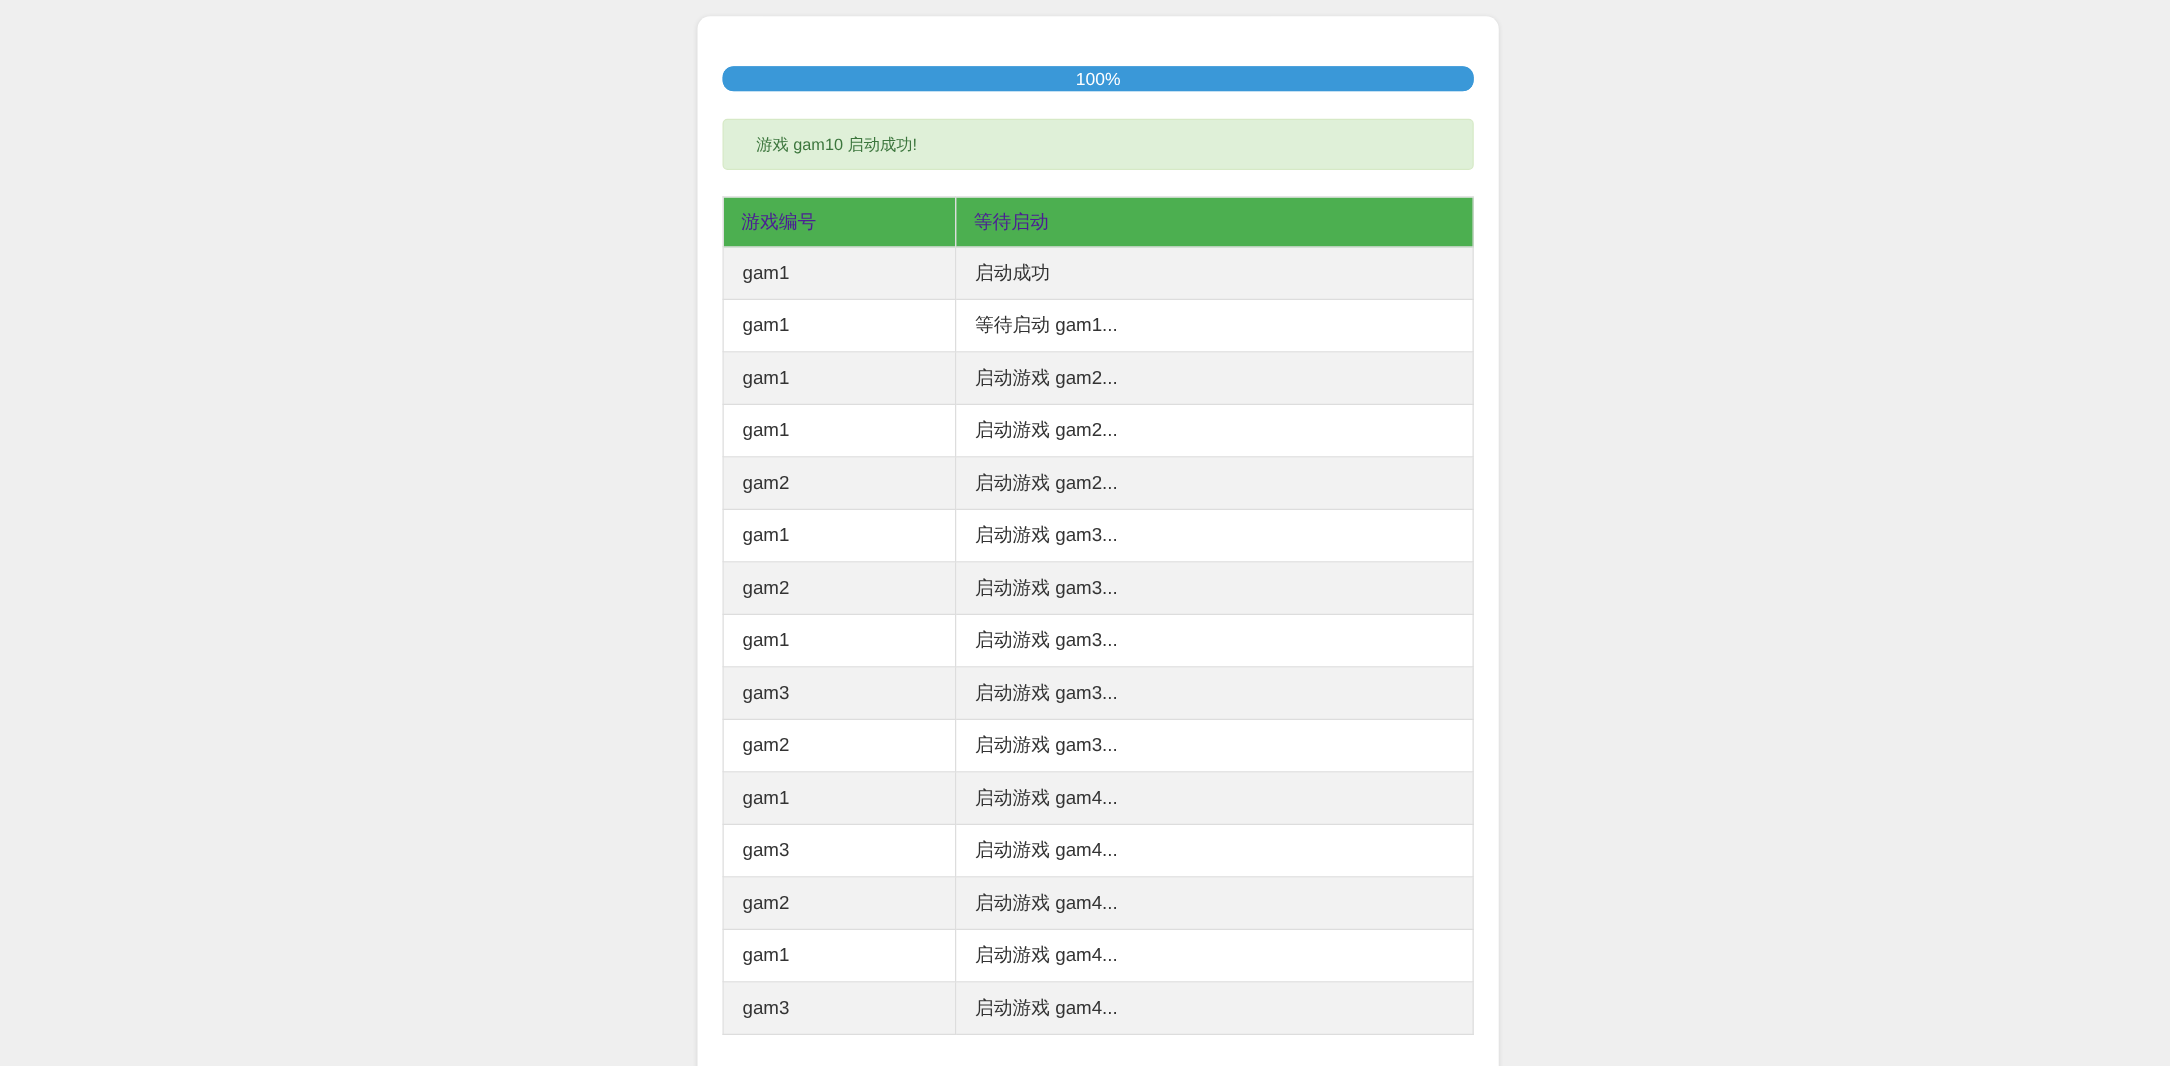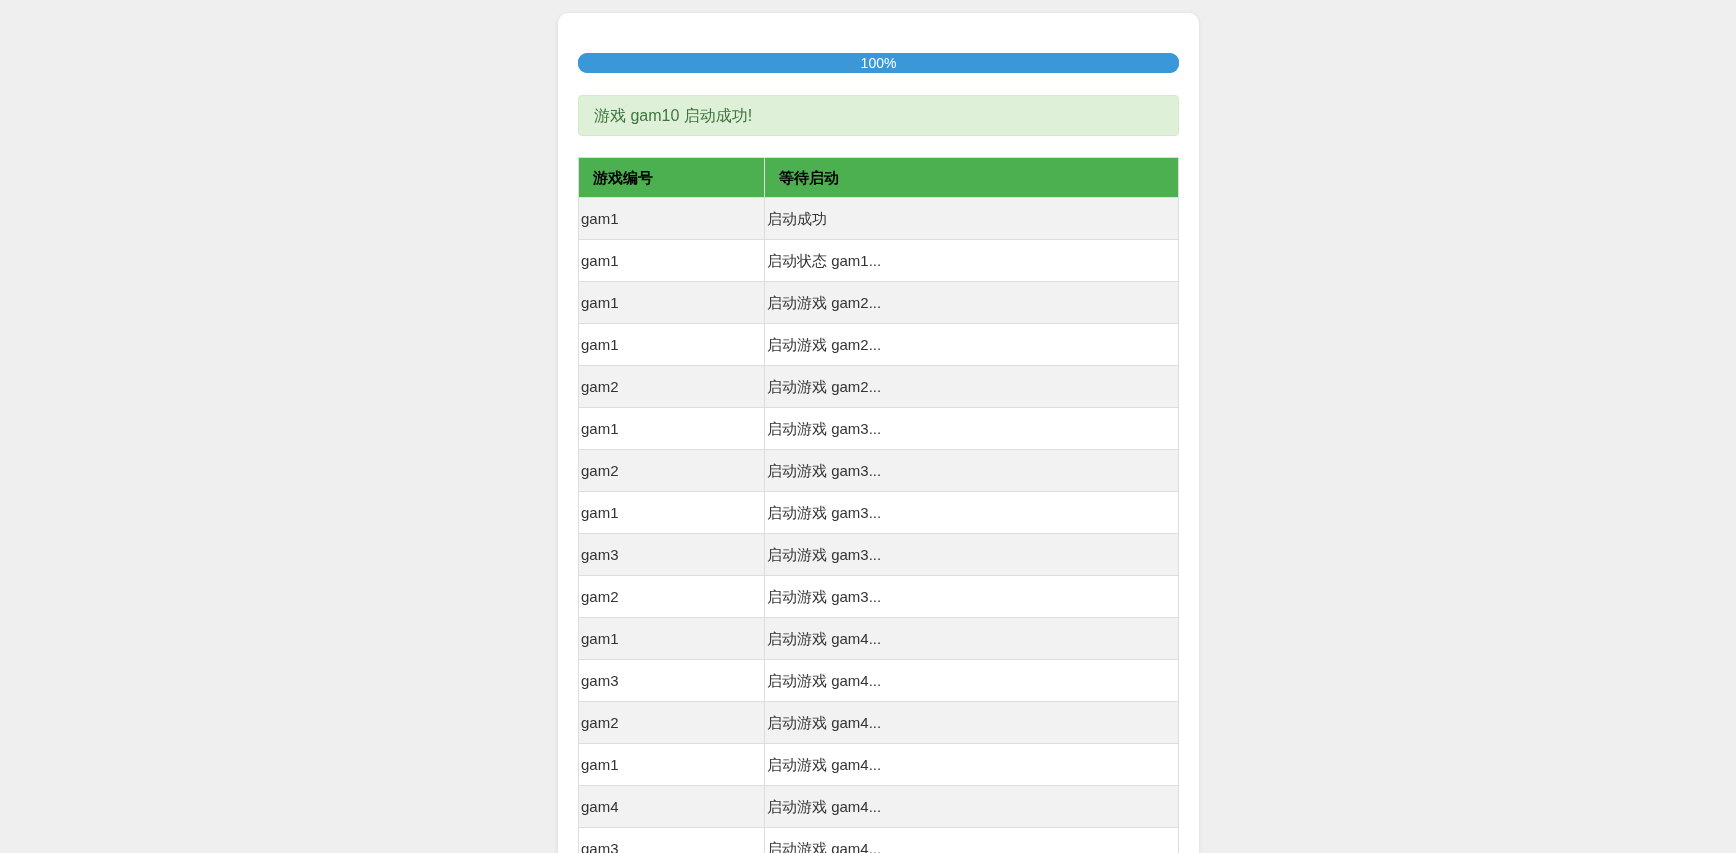--- a/index.html
+++ b/index.html
@@ -42,44 +42,44 @@
     line-height: 20px;
     text-align: center;
   }
 
   
   .alert-success {
     background: var(--alert-bg, #dff0d8);
     border: 1px solid var(--alert-border, #d6e9c6);
     color: var(--alert-text, #3c763d);
     border-radius: 4px;
-    padding: 9px 15px;
-    font-size: 16px;
+    padding: 9px 26px;
+    font-size: 13px;
     line-height: 21px;
     margin-bottom: 21px;
   }
 
   
   table.status-table {
     width: 100%;
     border-collapse: collapse;
     font-size: 15px;
     color: #333333;
   }
   table.status-table th {
     background: var(--header-green, #4caf50);
-    color: #000000;
-    font-weight: bold;
+    color: #4c1d95;
+    font-weight: normal;
     text-align: left;
     padding: 9px 14px;
     border: 1px solid #ddd;
     line-height: 21px;
   }
   table.status-table td {
-    padding: 10px 2px;
+    padding: 10px 15px;
     border: 1px solid #ddd;
     line-height: 21px;
     background: #ffffff;
     margin-top: 18px;
   }
   table.status-table col.c1 { width: 31%; }
   table.status-table tbody tr:nth-child(odd) td {
     background: var(--stripe, #f2f2f2);
   }
 </style>
@@ -109,21 +109,21 @@
         <th>等待启动</th>
       </tr>
     </thead>
     <tbody>
         <tr>
     <td>gam1</td>
     <td>启动成功</td>
   </tr>
         <tr>
     <td>gam1</td>
-    <td>启动状态 gam1...</td>
+    <td>等待启动 gam1...</td>
   </tr>
         <tr>
     <td>gam1</td>
     <td>启动游戏 gam2...</td>
   </tr>
         <tr>
     <td>gam1</td>
     <td>启动游戏 gam2...</td>
   </tr>
         <tr>
@@ -160,23 +160,19 @@
   </tr>
         <tr>
     <td>gam2</td>
     <td>启动游戏 gam4...</td>
   </tr>
         <tr>
     <td>gam1</td>
     <td>启动游戏 gam4...</td>
   </tr>
         <tr>
-    <td>gam4</td>
-    <td>启动游戏 gam4...</td>
-  </tr>
-        <tr>
     <td>gam3</td>
     <td>启动游戏 gam4...</td>
   </tr>
       </tbody>
   </table>
 
 </div>
 
 </body></html>

